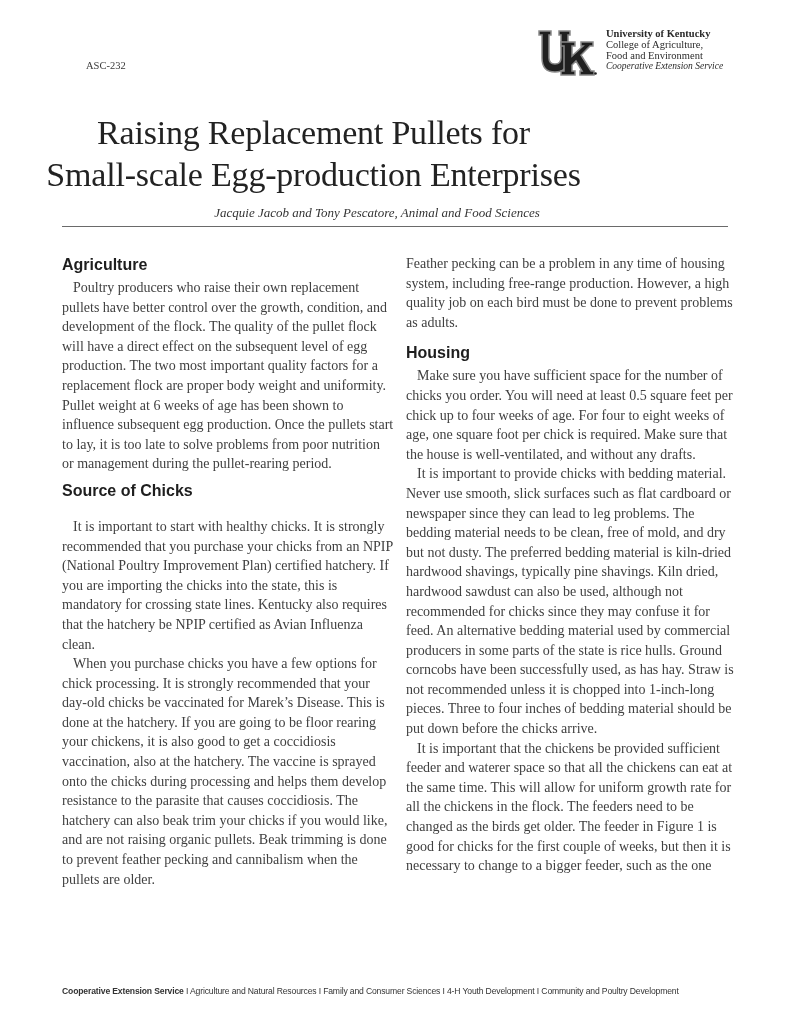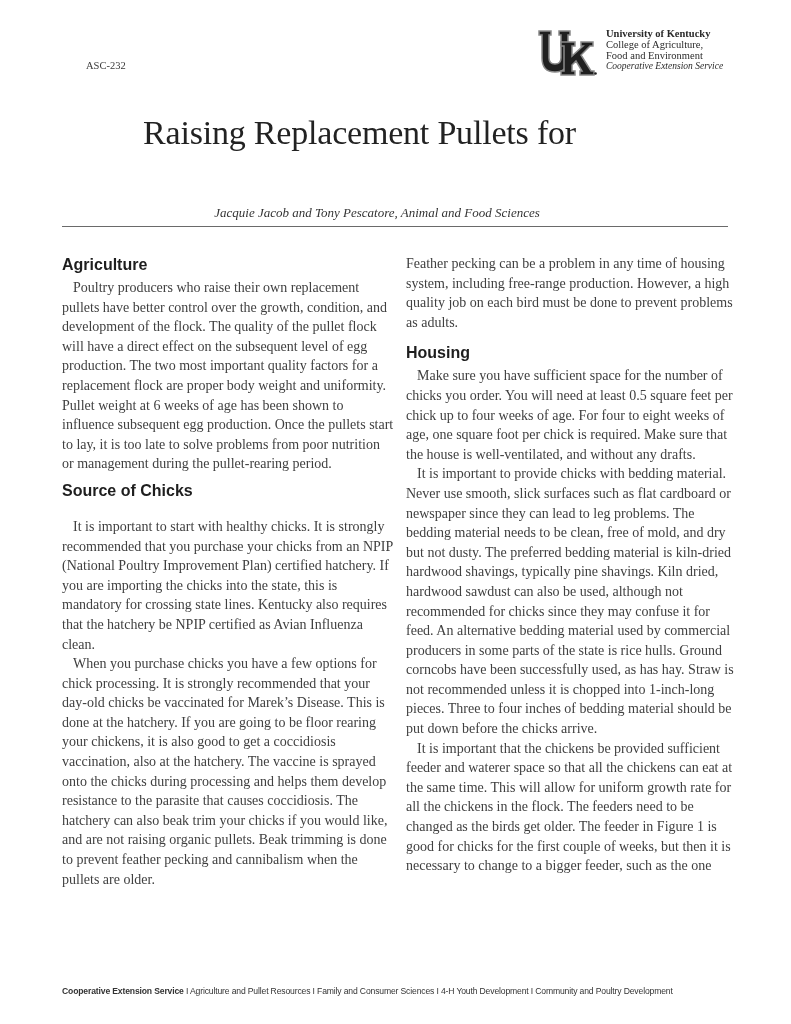--- a/index.html
+++ b/index.html
@@ -9,21 +9,21 @@
 
   #doc-code { position: absolute; left: 62px; top: 60px; font-size: 10.5px; color: #3a3a3a; margin-left: 24px; }
 
   #logo-block { position: absolute; left: 537px; top: 28px; width: 200px; height: 52px; }
   #uk-mark { position: absolute; left: 0; top: 0; width: 60px; height: 48px; }
   #logo-text { position: absolute; left: 69px; top: 0px; line-height: 11px; font-size: 10.5px; color: #2a2a2a; }
   #logo-text .l1 { font-weight: bold; font-size: 10.5px; }
   #logo-text .l4 { font-style: italic; font-size: 9.5px; }
 
   #title { position: absolute; left: 0; width: 627px; top: 112px; text-align: center;
-    font-size: 34px; line-height: 42px; color: #222; font-weight: normal; margin: 0; letter-spacing: -0.2px; padding-left: 46px; }
+    font-size: 34px; line-height: 42px; color: #222; font-weight: normal; margin: 0; letter-spacing: -0.2px; }
   #byline { position: absolute; left: 0; width: 754px; top: 205px; text-align: center;
     font-size: 13px; font-style: italic; color: #333; }
   #title-rule { position: absolute; left: 62px; width: 666px; top: 226px; height: 0; border-top: 1.6px solid #6a6a6a; }
 
   .col { position: absolute; top: 254px; width: 333px; }
   #col-left { left: 62px; }
   #col-right { left: 406px; }
   .col h2 { margin: 0; font-size: 16px; font-weight: bold; line-height: 22px; color: #1e1e1e; }
   .col p { margin: 0; font-size: 14px; line-height: 19.6px; text-align: left; color: #404040; }
   .indent { text-indent: 11px; }
@@ -50,20 +50,21 @@
   <div id="logo-text" class="serif">
     <div class="l1">University of Kentucky</div>
     <div class="l2">College of Agriculture,</div>
     <div class="l3">Food and Environment</div>
     <div class="l4">Cooperative Extension Service</div>
   </div>
 </div>
 
 <h1 id="title" class="serif">
   <div>Raising Replacement Pullets for</div>
+  <div>Small-scale Egg-production Enterprises</div>
 </h1>
 <div id="byline" class="serif">Jacquie Jacob and Tony Pescatore, Animal and Food Sciences</div>
 <div id="title-rule"></div>
 
 <div id="col-left" class="col">
   <h2 id="h-intro" class="sans">Agriculture</h2>
   <p class="serif indent">Poultry producers who raise their own replacement pullets have better control over the growth, condition, and development of the flock. The quality of the pullet flock will have a direct effect on the subsequent level of egg production. The two most important quality factors for a replacement flock are proper body weight and uniformity. Pullet weight at 6 weeks of age has been shown to influence subsequent egg production. Once the pullets start to lay, it is too late to solve problems from poor nutrition or management during the pullet-rearing period.</p>
 
   <h2 id="h-source" class="sans">Source of Chicks</h2>
   <p class="serif indent">It is important to start with healthy chicks. It is strongly recommended that you purchase your chicks from an NPIP (National Poultry Improvement Plan) certified hatchery. If you are importing the chicks into the state, this is mandatory for crossing state lines. Kentucky also requires that the hatchery be NPIP certified as Avian Influenza clean.</p>
@@ -73,14 +74,14 @@
 <div id="col-right" class="col">
   <p class="serif">Feather pecking can be a problem in any time of housing system, including free-range production. However, a high quality job on each bird must be done to prevent problems as adults.</p>
 
   <h2 id="h-housing" class="sans">Housing</h2>
   <p class="serif indent">Make sure you have sufficient space for the number of chicks you order. You will need at least 0.5 square feet per chick up to four weeks of age. For four to eight weeks of age, one square foot per chick is required. Make sure that the house is well-ventilated, and without any drafts.</p>
   <p class="serif indent">It is important to provide chicks with bedding material. Never use smooth, slick surfaces such as flat cardboard or newspaper since they can lead to leg problems. The bedding material needs to be clean, free of mold, and dry but not dusty. The preferred bedding material is kiln-dried hardwood shavings, typically pine shavings. Kiln dried, hardwood sawdust can also be used, although not recommended for chicks since they may confuse it for feed. An alternative bedding material used by commercial producers in some parts of the state is rice hulls. Ground corncobs have been successfully used, as has hay. Straw is not recommended unless it is chopped into 1-inch-long pieces. Three to four inches of bedding material should be put down before the chicks arrive.</p>
   <p class="serif indent">It is important that the chickens be provided sufficient feeder and waterer space so that all the chickens can eat at the same time. This will allow for uniform growth rate for all the chickens in the flock.  The feeders need to be changed as the birds get older. The feeder in Figure 1 is good for chicks for the first couple of weeks, but then it is necessary to change to a bigger feeder, such as the one</p>
 </div>
 
 <div id="footer" class="sans">
-  <b>Cooperative Extension Service</b><span> I </span><span>Agriculture and Pullet Resources</span><span> I </span><span>Family and Consumer Sciences</span><span> I </span><span>4-H Youth Development</span><span> I </span><span>Community and Poultry Development</span>
+  <b>Cooperative Extension Service</b><span> I </span><span>Agriculture and Natural Resources</span><span> I </span><span>Family and Consumer Sciences</span><span> I </span><span>4-H Youth Development</span><span> I </span><span>Community and Poultry Development</span>
 </div>
 
 </body></html>

